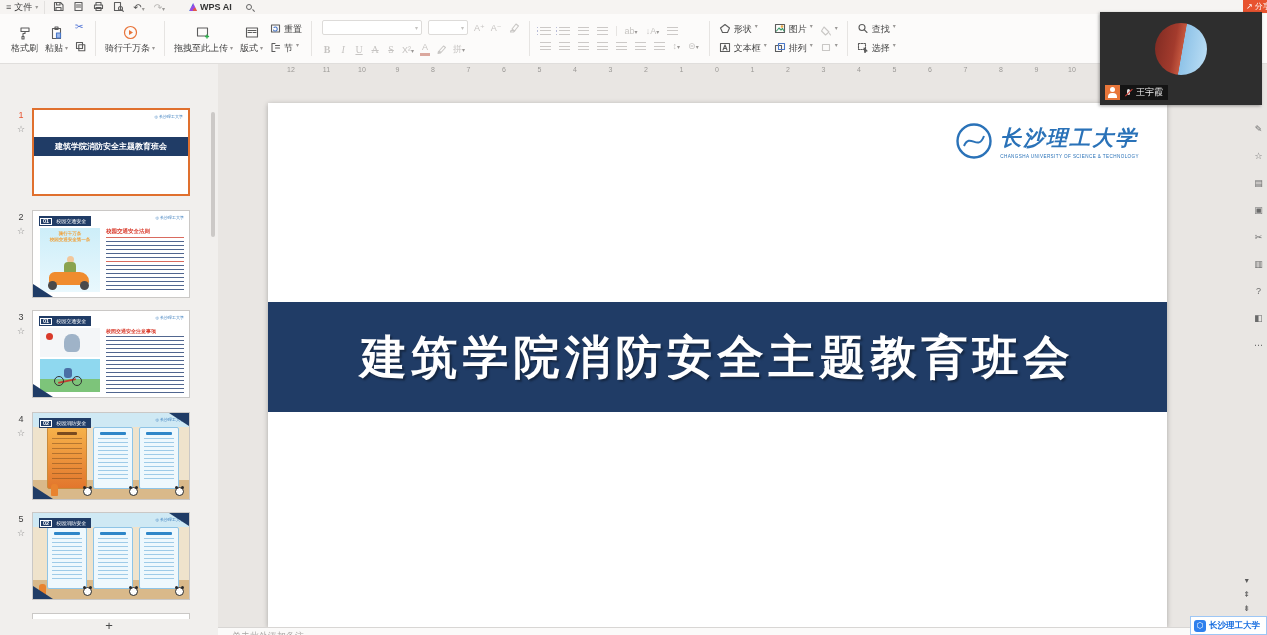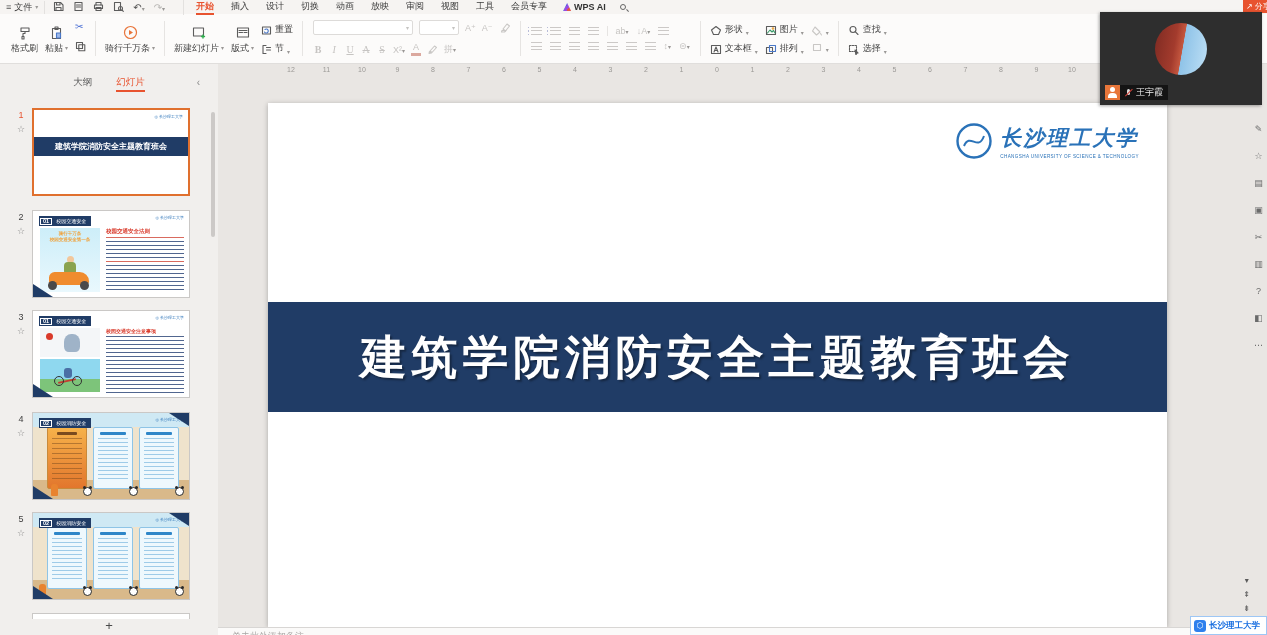--- a/index.html
+++ b/index.html
@@ -26,21 +26,21 @@
   .share-btn{position:absolute;right:0;top:0;width:24px;height:13px;background:#e8532f;color:#fff;font-size:8px;display:flex;align-items:center;gap:2px;padding-left:3px;overflow:hidden;white-space:nowrap;z-index:51}
   .share-ic{font-size:8px;line-height:1}
   
   .ribbon{position:absolute;top:14px;left:0;right:0;height:50px;background:#fcfbfa;border-bottom:1px solid #e0dedc;display:flex;align-items:stretch;padding:2px 4px;z-index:10}
   .rsep{width:1px;background:#e6e4e2;margin:5px 2px}
   .rgroup{display:flex;align-items:center;gap:7px;padding:0 7px}
   .bigbtn{display:flex;flex-direction:column;align-items:center;justify-content:center;gap:2px;font-size:9px;color:#454545}
   .bigbtn .bicon{height:17px;display:flex;align-items:flex-end}
   .lblrow{display:flex;align-items:center;gap:2px;white-space:nowrap}
   .stack{display:flex;flex-direction:column;gap:6px;justify-content:center}
-  .smallbtn{display:flex;align-items:flex-end;gap:3px;font-size:9px;color:#454545;white-space:nowrap}
+  .smallbtn{display:flex;align-items:flex-start;gap:3px;font-size:9px;color:#454545;white-space:nowrap}
   .fontgrp{display:flex;flex-direction:column;gap:4px;justify-content:center;padding:0 8px}
   .frow{display:flex;align-items:center;gap:6px}
   .combo{width:100px;height:15px;border:1px solid #dddbd9;border-radius:2px;background:#fff;position:relative}
   .combo.small{width:40px}
   .combo::after{content:"▾";position:absolute;right:3px;top:3px;font-size:6px;color:#c5c3c1}
   .lb{font-size:10px;color:#c6c4c2;min-width:10px;text-align:center;font-family:"Liberation Serif","DejaVu Serif",serif}
   .lb.b{font-weight:bold}.lb.i{font-style:italic}.lb.u{text-decoration:underline}.lb.s{text-decoration:line-through}
   .dimtext{color:#c6c4c2;font-size:9px}
   .fcolor{display:inline-flex;flex-direction:column;align-items:center;line-height:1}
   .fcolor .bar{width:10px;height:3px;background:#dba89e;margin-top:1px}
@@ -158,32 +158,20 @@
           <rect x="3" y="6.5" width="5" height="3"></rect>
         </svg></span>
     <span><svg class="ic" width="11" height="11">
           <rect x="1.5" y="1.5" width="6" height="8"></rect>
           <circle cx="7.5" cy="7.5" r="2"></circle>
           <line x1="9" y1="9" x2="10.3" y2="10.3"></line>
         </svg></span>
     <span><span class="undo">↶</span><span class="caret">▾</span></span>
     <span><span class="redo">↷</span><span class="caret">▾</span></span>
   </div>
-  <div class="mb-tabs">
-    <span class="mb-tab active">开始</span>
-    <span class="mb-tab">插入</span>
-    <span class="mb-tab">设计</span>
-    <span class="mb-tab">切换</span>
-    <span class="mb-tab">动画</span>
-    <span class="mb-tab">放映</span>
-    <span class="mb-tab">审阅</span>
-    <span class="mb-tab">视图</span>
-    <span class="mb-tab">工具</span>
-    <span class="mb-tab">会员专享</span>
-  </div>
   <div class="wps-ai">
     <span class="ai-logo"></span>
     <span>WPS AI</span>
   </div>
   <div class="mb-search">
     <span class="mag"></span>
   </div>
 </div>
 <div class="cloudup">↑</div>
 <div class="share-btn">
@@ -244,21 +232,21 @@
   <div class="rsep"></div>
   <div class="rgroup">
     <div class="bigbtn">
       <span class="bicon">
           <svg class="ic" width="15" height="14">
             <rect x="1.5" y="2" width="10" height="8"></rect>
             <path d="M11 9v3M9.5 10.5h3" style="stroke:#2fae4d;stroke-width:1.4"></path>
           </svg>
         </span>
       <span class="lblrow">
-          <span>新建幻灯片</span>
+          <span>拖拽至此上传</span>
           <span class="caret">▾</span>
         </span>
     </div>
     <div class="bigbtn">
       <span class="bicon">
           <svg class="ic" width="14" height="14">
             <rect x="1.5" y="2" width="11" height="9"></rect>
             <line x1="3" y1="4.5" x2="11" y2="4.5"></line>
             <line x1="3" y1="6.5" x2="6.5" y2="6.5"></line>
             <line x1="8" y1="6.5" x2="11" y2="6.5"></line>
@@ -443,25 +431,20 @@
     <span class="rnum" style="left: 783px;">8</span>
     <span class="rnum" style="left: 818.5px;">9</span>
     <span class="rnum" style="left: 854px;">10</span>
     <span class="rnum" style="left: 889.5px;">11</span>
     <span class="rnum" style="left: 925px;">12</span>
     <span class="rnum" style="left: 960.5px;">13</span>
     <span class="rnum" style="left: 996px;">14</span>
   </div>
 
 <div class="sidebar">
-  <div class="stabs">
-    <span class="stab">大纲</span>
-    <span class="stab active">幻灯片</span>
-    <span class="collapse">‹</span>
-  </div>
 
   <span class="tnum sel" style="top:46px">1</span>
   <span class="tstar" style="top:60px">☆</span>
   <div class="thumb selected" style="top:44px">
     <span class="mini-logo">长沙理工大学</span>
     <div class="t1-banner">建筑学院消防安全主题教育班会</div>
   </div>
 
   <span class="tnum" style="top:148px">2</span>
   <span class="tstar" style="top:162px">☆</span>

